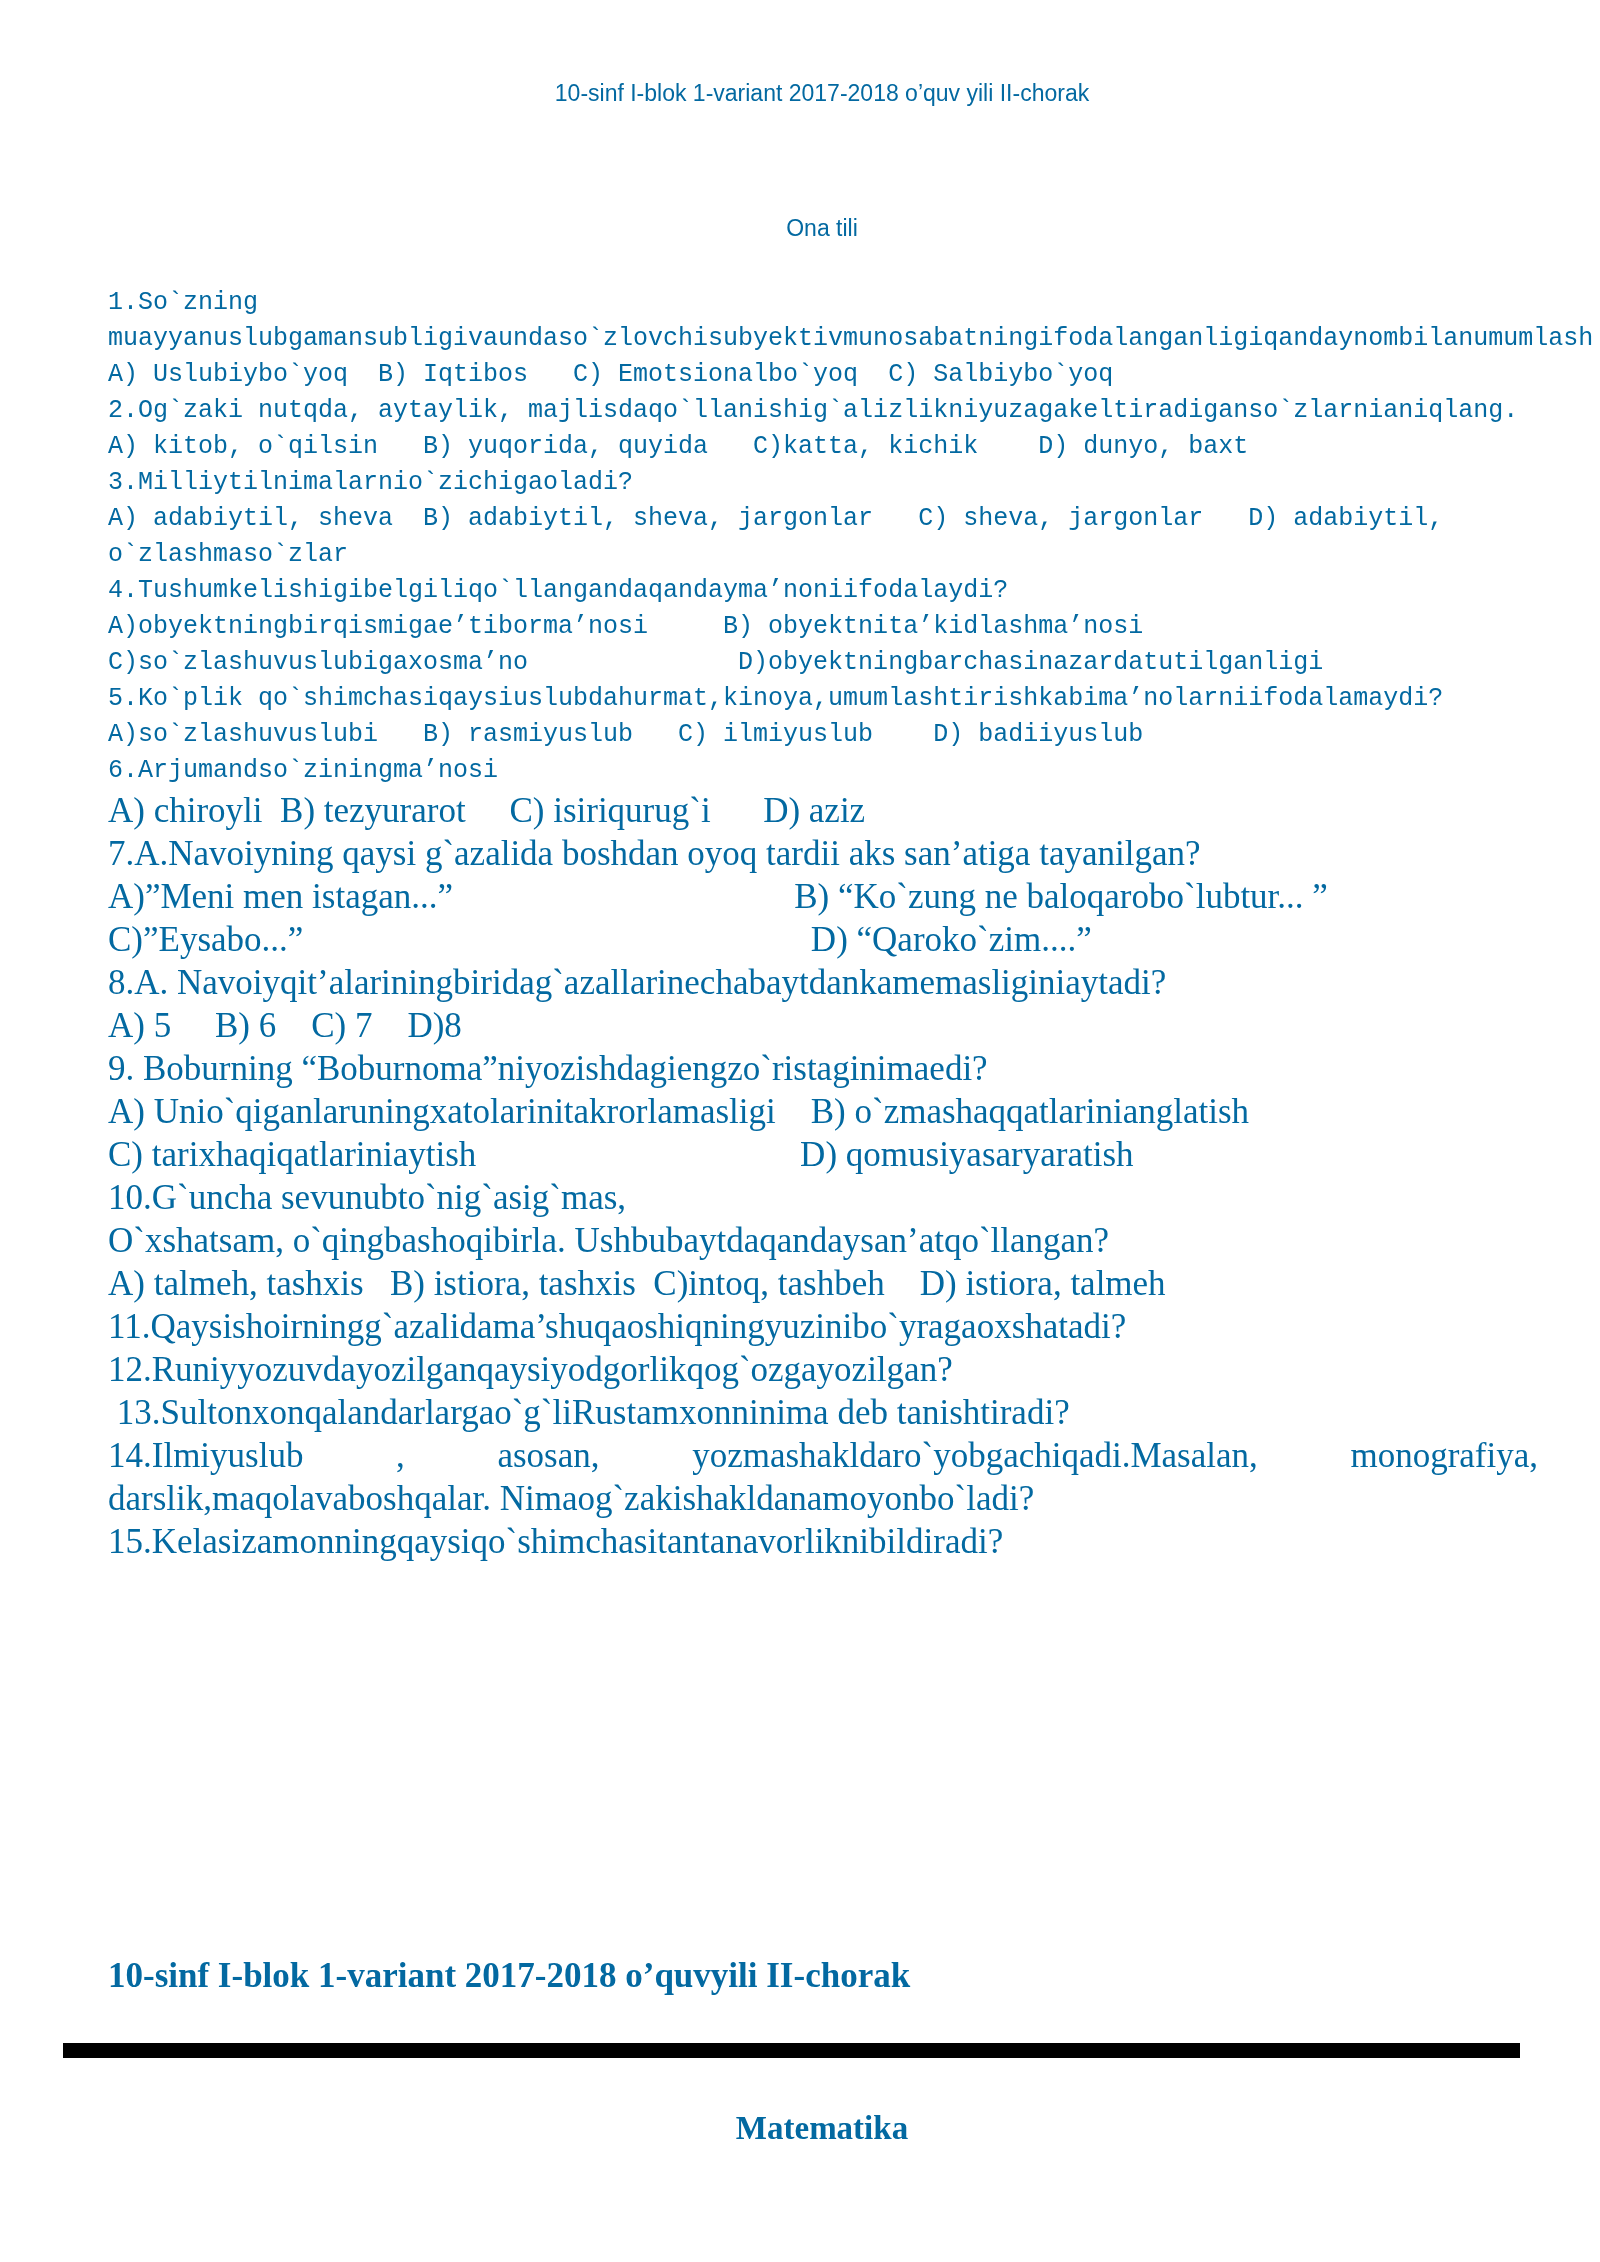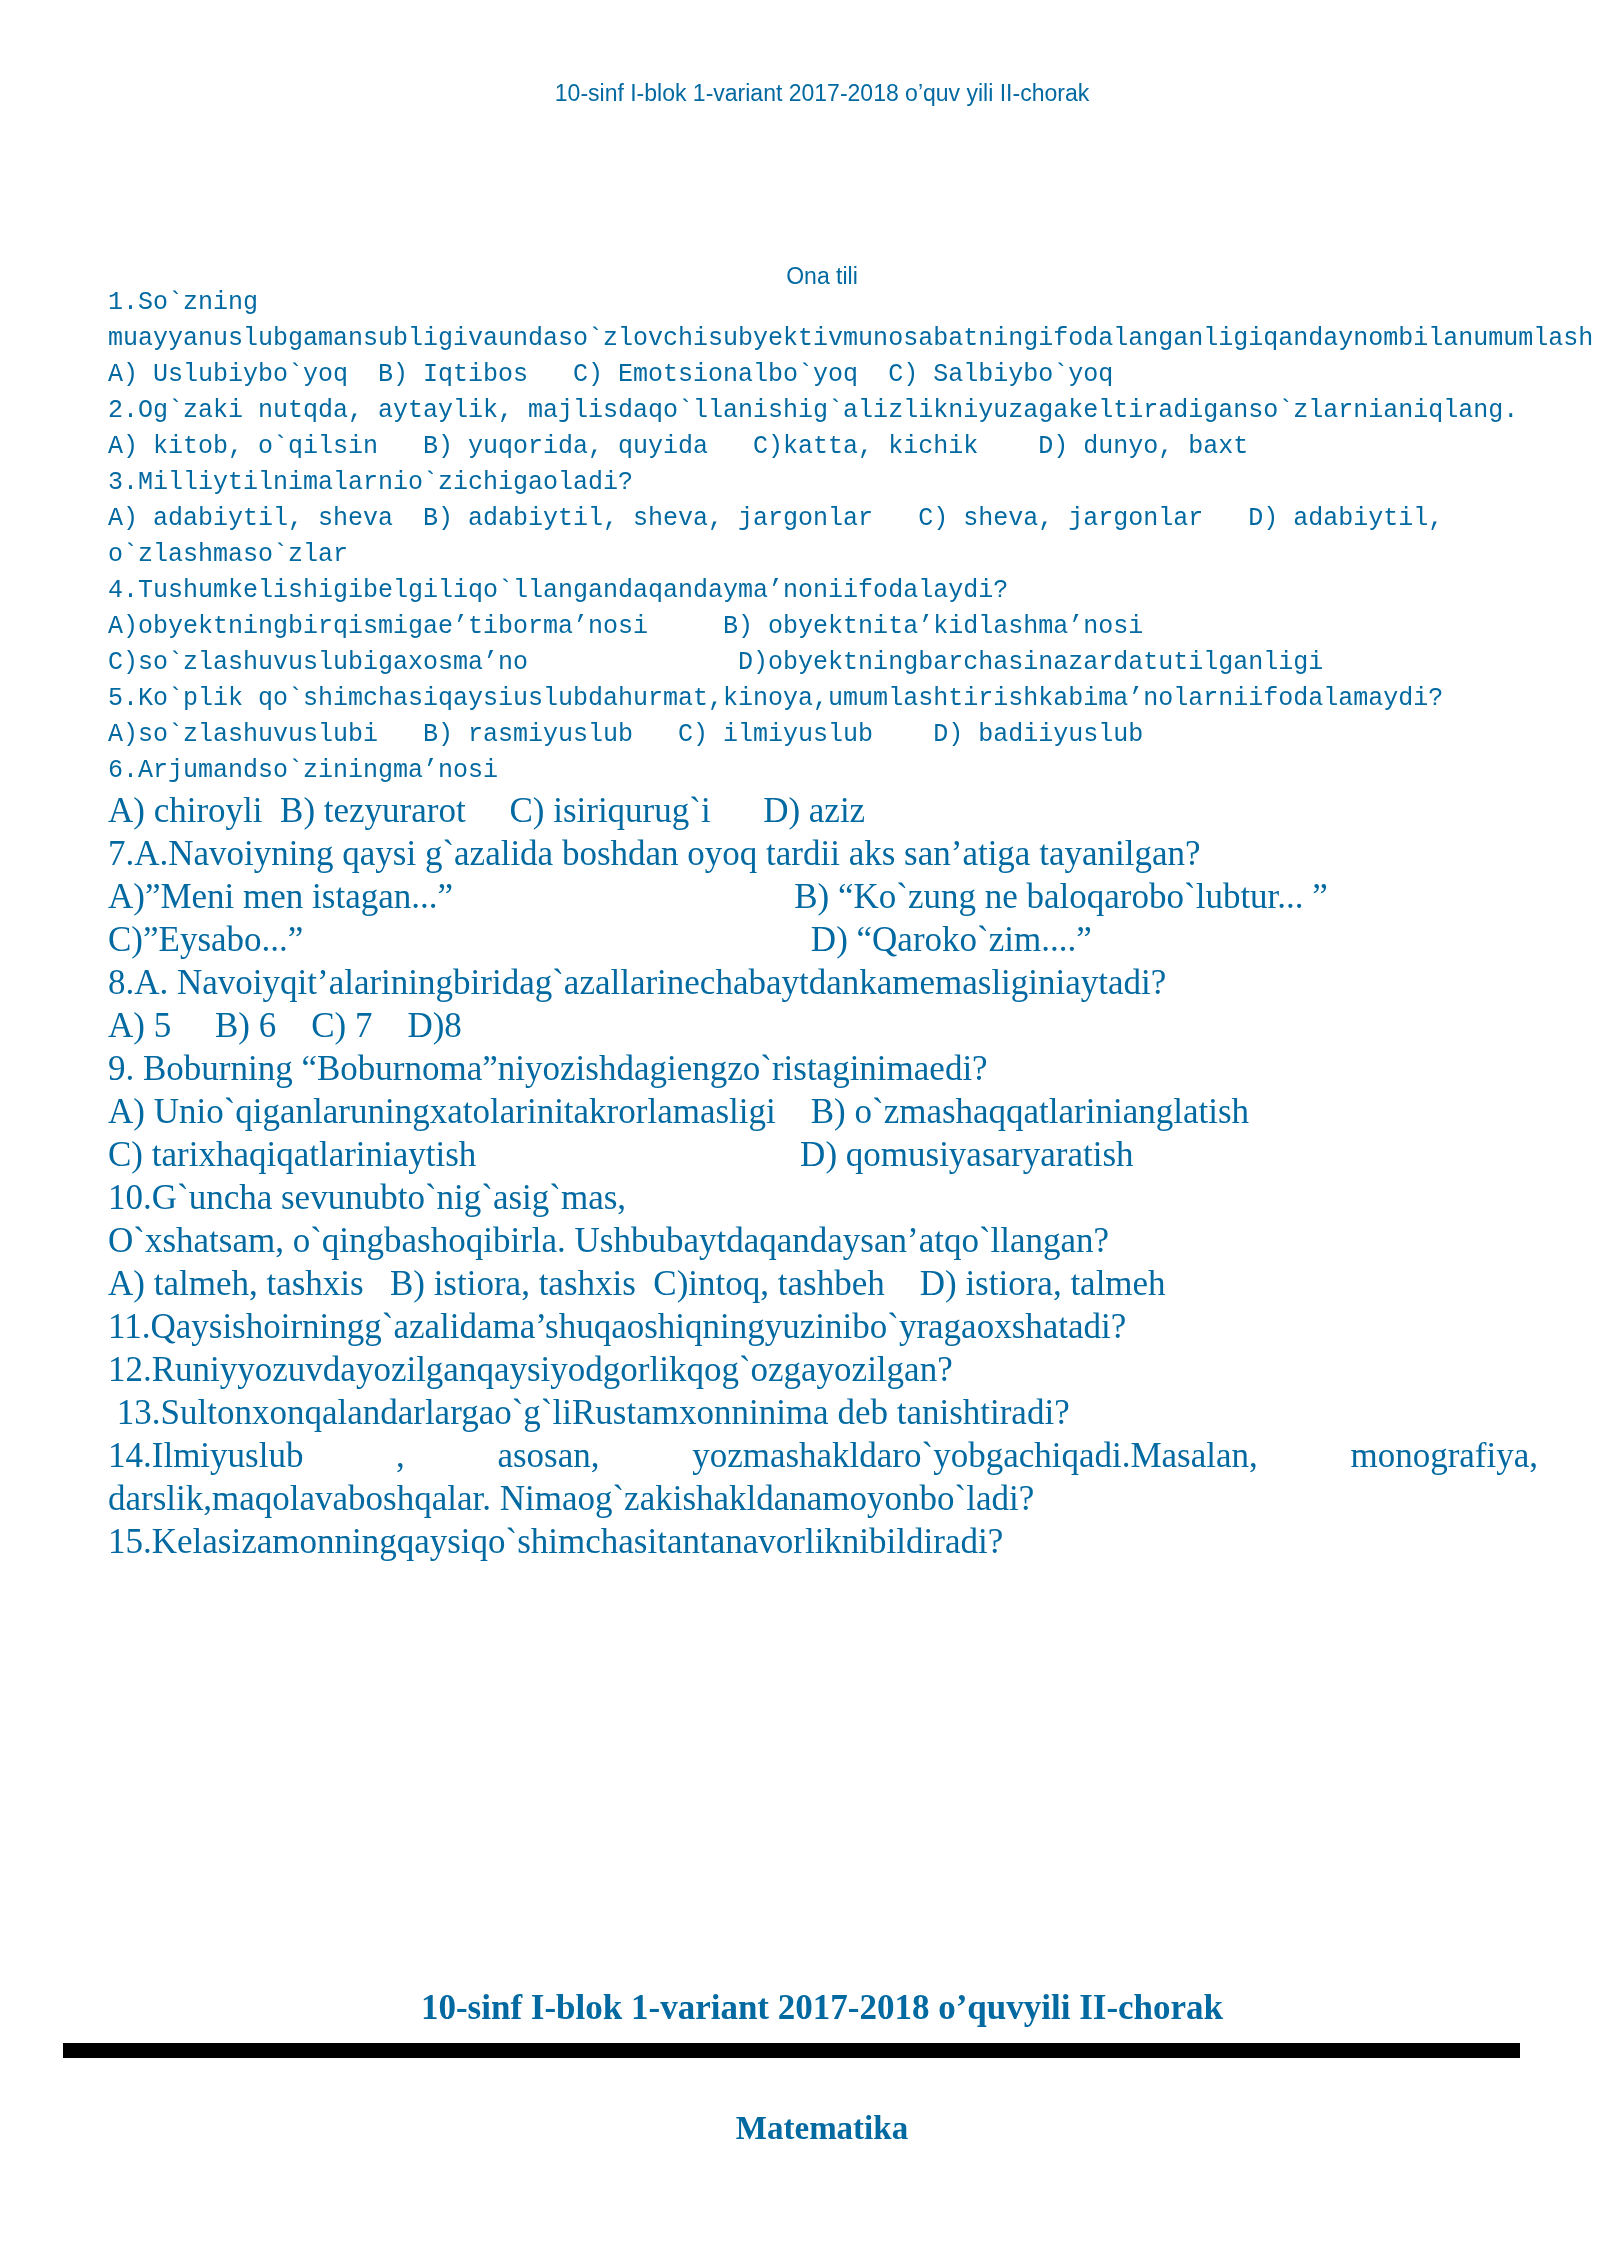--- a/index.html
+++ b/index.html
@@ -18,21 +18,20 @@
     text-align: center;
     font-family: "Liberation Sans", sans-serif;
     font-size: 23px;
   }
   .subj {
     position: absolute;
     top: 215px; left: 108px; width: 1428px;
     text-align: center;
     font-family: "Liberation Sans", sans-serif;
     font-size: 23px;
-    margin-top: 48px;
   }
   .quiz {
     position: absolute;
     top: 285px; left: 108px; width: 1430px;
   }
   .ls {
     font-family: Liberation Mono, monospace;
     font-size: 25px;
     line-height: 36px;
     white-space: pre-wrap;
@@ -44,25 +43,24 @@
     white-space: pre-wrap;
   }
   .just {
     white-space: normal;
     text-align: justify;
     text-align-last: justify;
   }
   .ftitle {
     position: absolute;
     top: 1956px; left: 108px; width: 1428px;
-    text-align: center;
+    text-align: left;
     font-family: "Liberation Serif", serif;
     font-weight: bold;
     font-size: 35px;
-    margin-top: 32px;
   }
   .bar {
     position: absolute;
     top: 2043px; left: 63px;
     width: 1457px; height: 15px;
     background: #000000;
   }
   .fsubj {
     position: absolute;
     top: 2110px; left: 108px; width: 1428px;

